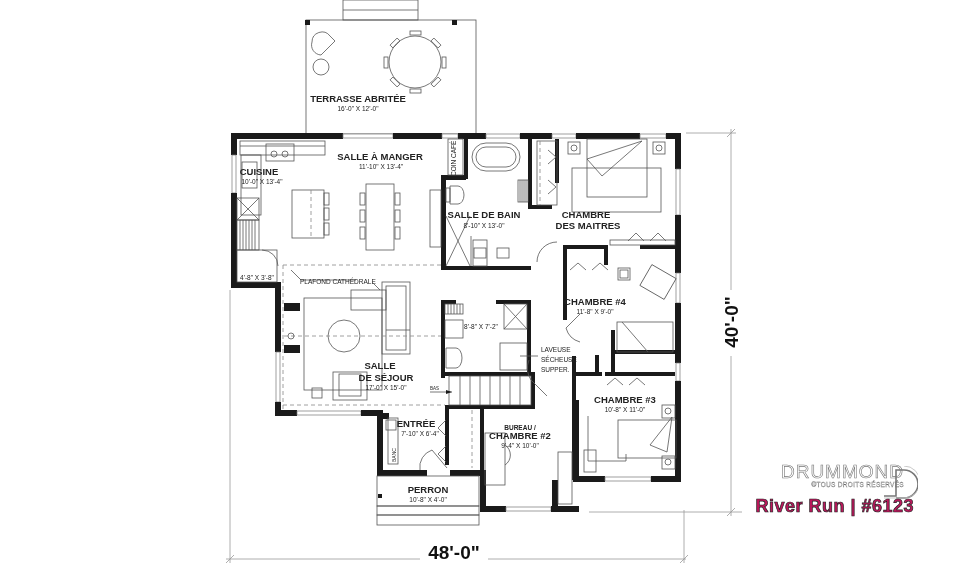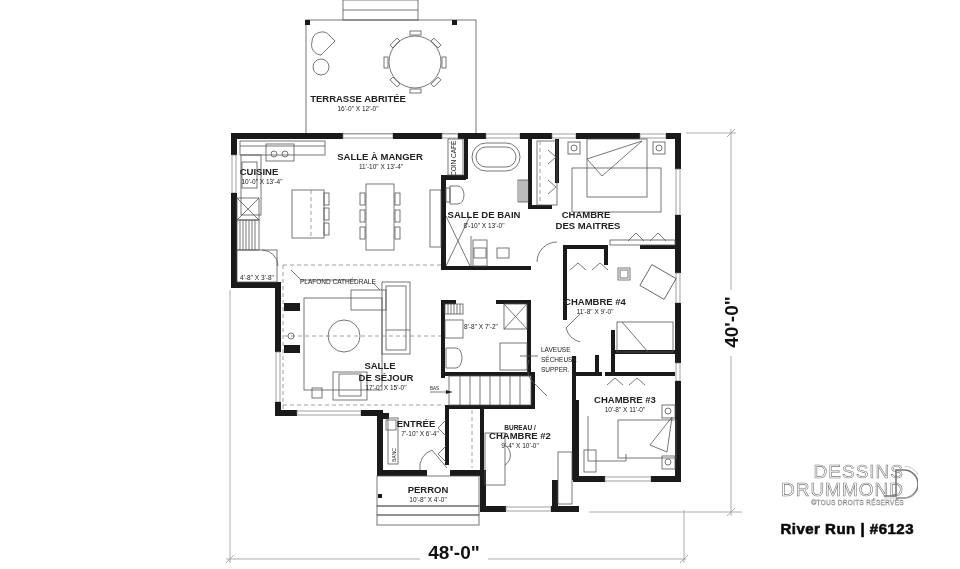--- a/index.html
+++ b/index.html
@@ -13,21 +13,21 @@
   .wall { fill:#1a1a1a; }
   .thin { fill:none; stroke:#555; stroke-width:0.8; }
   .thinw { fill:#fff; stroke:#555; stroke-width:0.8; }
   .dash { fill:none; stroke:#888; stroke-width:0.8; stroke-dasharray:4 3; }
   .dimline { stroke:#999; stroke-width:0.8; fill:none; }
   .win { fill:#fff; stroke:#777; stroke-width:0.7; }
   .brand { position:absolute; right:56px; top:463px; text-align:right; }
   .brand-name { font-family:"Liberation Sans", sans-serif; font-size:19px; letter-spacing:1px; color:#fff; line-height:18px; -webkit-text-stroke:0.6px #777; font-weight:normal; }
   .brand-copy { font-family:"Liberation Sans", sans-serif; font-size:6.5px; color:#fff; -webkit-text-stroke:0.3px #666; letter-spacing:0.3px; }
   .brand-logo { position:absolute; right:42px; top:466px; width:36px; height:38px; }
-  .plan-title { position:absolute; right:46px; top:520px; font-family:"Liberation Sans", sans-serif; font-size:15px; color:#000000; -webkit-text-stroke:0.7px #222; font-weight:bold; letter-spacing:0.5px; }
+  .plan-title { position:absolute; right:46px; top:496px; font-family:"Liberation Sans", sans-serif; font-size:18px; color:#be185d; -webkit-text-stroke:0.7px #222; font-weight:bold; letter-spacing:0.5px; }
 </style>
 </head>
 <body>
 
 <svg width="960" height="569" viewBox="0 0 960 569">
 
   <g>
     <rect class="thinw" x="343" y="0" width="75" height="20"></rect>
     <line class="thin" x1="343" y1="10" x2="418" y2="10"></line>
     <rect class="thin" x="306" y="20" width="170" height="114"></rect>
@@ -332,21 +332,20 @@
     <line class="dimline" x1="589" y1="512" x2="742" y2="512"></line>
     <line class="dimline" x1="731" y1="129" x2="731" y2="290"></line>
     <line class="dimline" x1="731" y1="356" x2="731" y2="516"></line>
     <path class="dimline" d="M727,137 l8,-8 M727,516 l8,-8 M226,563 l8,-8 M680,563 l8,-8"></path>
   </g>
   <text class="overall" x="454" y="559">48'-0"</text>
   <text class="overall" x="0" y="0" transform="translate(738,322) rotate(-90)">40'-0"</text>
 </svg>
 
 <div class="brand">
-  <div class="brand-name">DESSINS</div>
   <div class="brand-name">DRUMMOND</div>
   <div class="brand-copy">©TOUS DROITS RÉSERVÉS</div>
 </div>
 <svg class="brand-logo" viewBox="0 0 36 38" style="left:auto;top:466px;">
   <path d="M2,30 h12 v-26 h8 a14,14 0 0 1 0,28 h-8" fill="none" stroke="#777" stroke-width="1.6"></path>
   <path d="M2,32 h20 a16,16 0 0 0 0,-32" fill="none" stroke="#bbb" stroke-width="0.8"></path>
 </svg>
 <div class="plan-title">River Run | #6123</div>
 
 </body></html>

